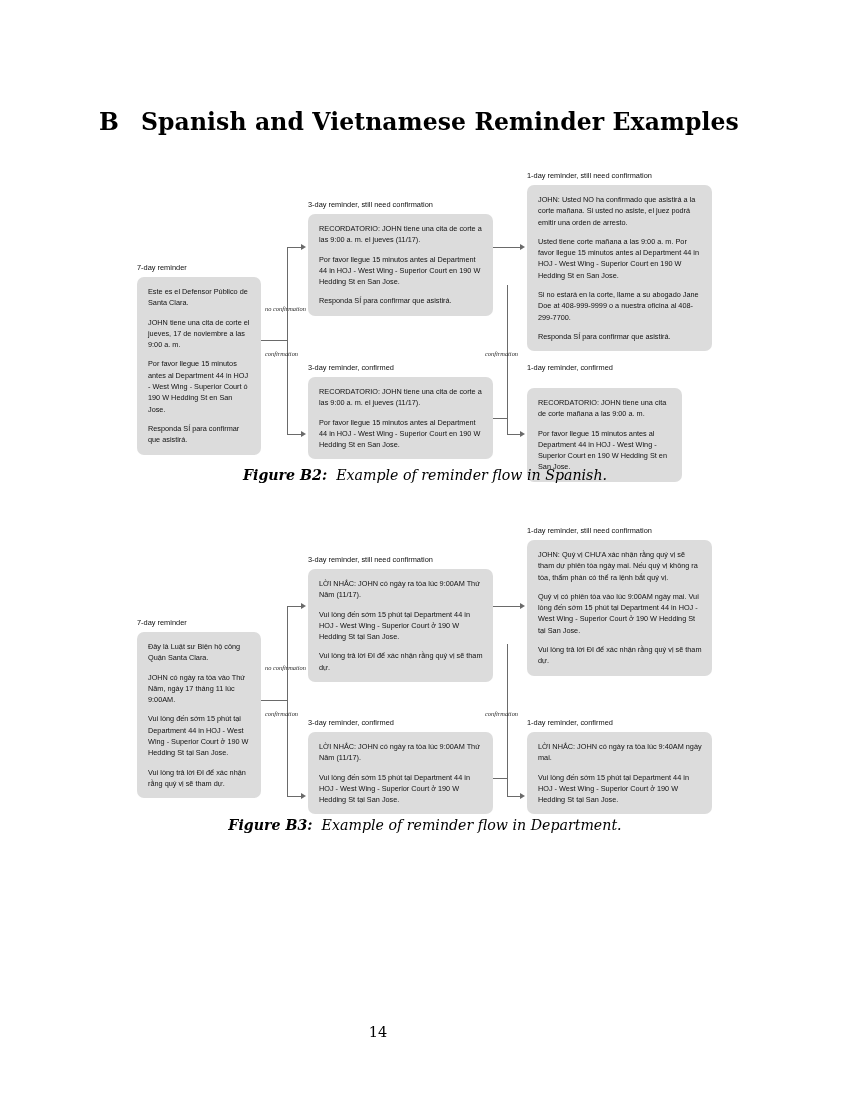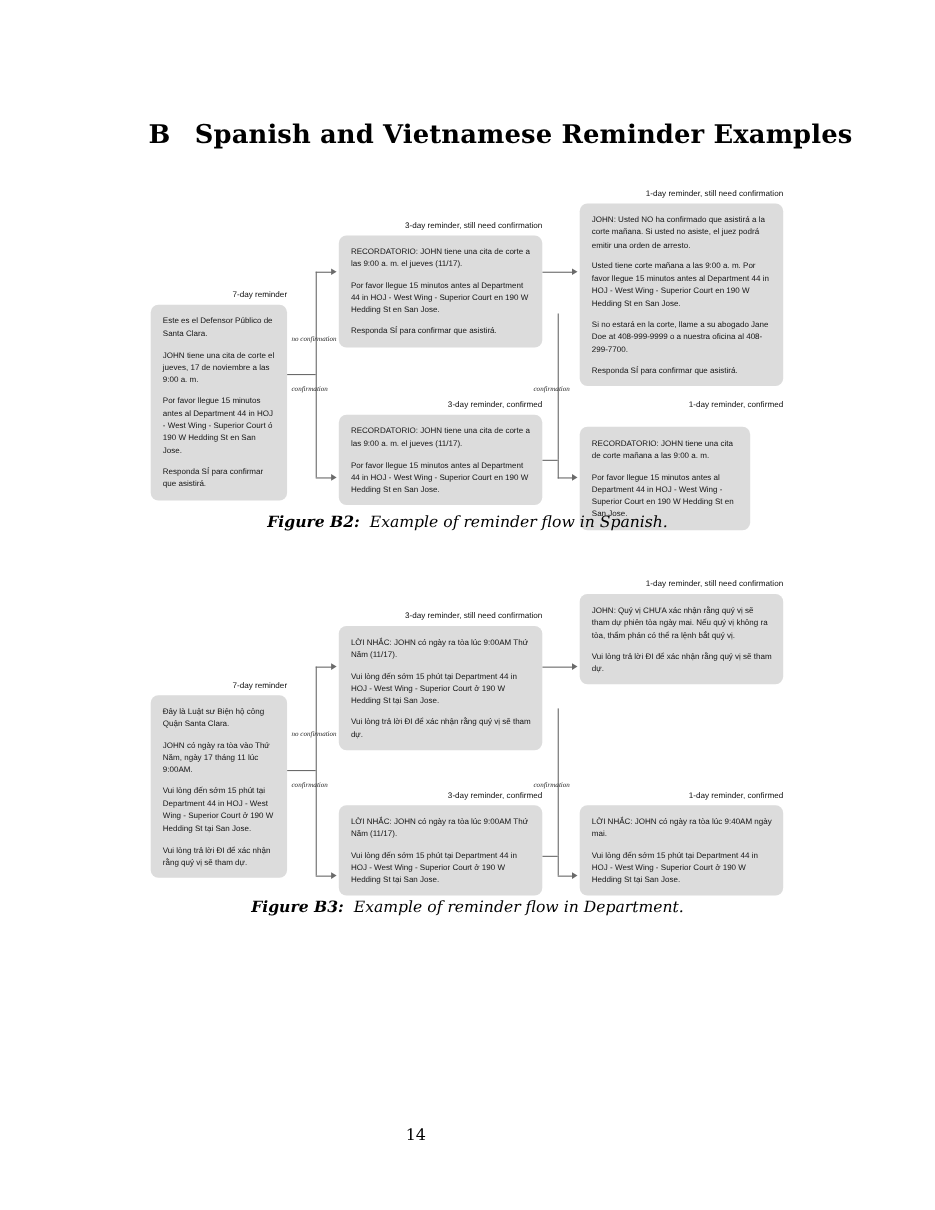--- a/index.html
+++ b/index.html
@@ -19,21 +19,20 @@
   
   .section-heading {
     position: absolute;
     left: 99px;
     top: 92px;
     font-family: "DejaVu Serif", serif;
     font-size: 23.5px;
     font-weight: bold;
     letter-spacing: 0.1px;
     white-space: pre;
-    margin-left: 36px;
   }
   .section-heading .sec-num { margin-right: 22px; }
 
   
   .figure {
     position: absolute;
     left: 0;
     width: 850px;
   }
   #figure-b2 { top: 165px; }
@@ -62,21 +61,21 @@
     margin: 0 0 8px 0;
   }
   .node p:last-child { margin-bottom: 0; }
 
   .node-label {
     position: absolute;
     font-family: "Liberation Sans", sans-serif;
     font-size: 7.4px;
     color: #0d0d0d;
     white-space: nowrap;
-    text-align: right;
+    text-align: left;
   }
 
   
   #b2-node-7day      { left: 137px; top: 112px; width: 124px; }
   #b2-label-7day     { left: 137px; top: 98px;  width: 124px; }
 
   #b2-node-3day-need { left: 308px; top: 49px;  width: 185px; }
   #b2-label-3day-need{ left: 308px; top: 35px;  width: 185px; }
 
   #b2-node-3day-conf { left: 308px; top: 212px; width: 185px; }
@@ -263,20 +262,21 @@
 
     <div class="node-label" id="b3-label-3day-conf">3-day reminder, confirmed</div>
     <div class="node" id="b3-node-3day-conf">
       <p>LỜI NHẮC: JOHN có ngày ra tòa lúc 9:00AM Thứ Năm (11/17).</p>
       <p>Vui lòng đến sớm 15 phút tại Department 44 in HOJ - West Wing - Superior Court ở 190 W Hedding St tại San Jose.</p>
     </div>
 
     <div class="node-label" id="b3-label-1day-need">1-day reminder, still need confirmation</div>
     <div class="node" id="b3-node-1day-need">
       <p>JOHN: Quý vị CHƯA xác nhận rằng quý vị sẽ tham dự phiên tòa ngày mai. Nếu quý vị không ra tòa, thẩm phán có thể ra lệnh bắt quý vị.</p>
+      <p>Quý vị có phiên tòa vào lúc 9:00AM ngày mai. Vui lòng đến sớm 15 phút tại Department 44 in HOJ - West Wing - Superior Court ở 190 W Hedding St tại San Jose.</p>
       <p>Vui lòng trả lời ĐI để xác nhận rằng quý vị sẽ tham dự.</p>
     </div>
 
     <div class="node-label" id="b3-label-1day-conf">1-day reminder, confirmed</div>
     <div class="node" id="b3-node-1day-conf">
       <p>LỜI NHẮC: JOHN có ngày ra tòa lúc 9:40AM ngày mai.</p>
       <p>Vui lòng đến sớm 15 phút tại Department 44 in HOJ - West Wing - Superior Court ở 190 W Hedding St tại San Jose.</p>
     </div>
   </div>
 

